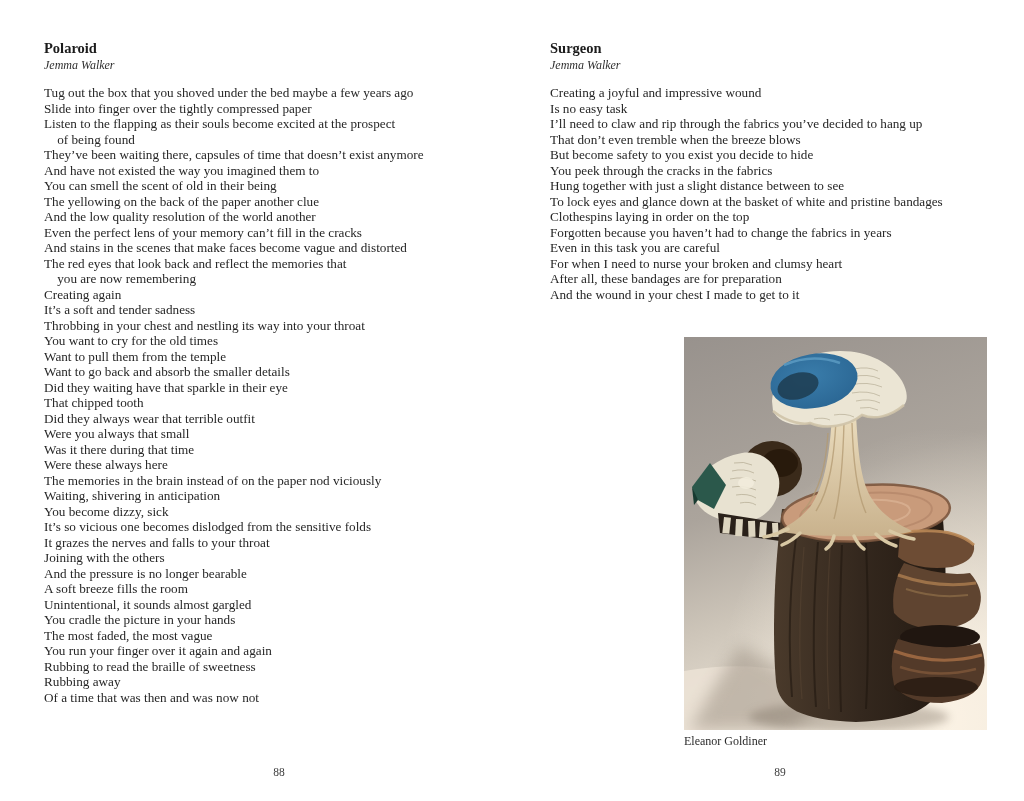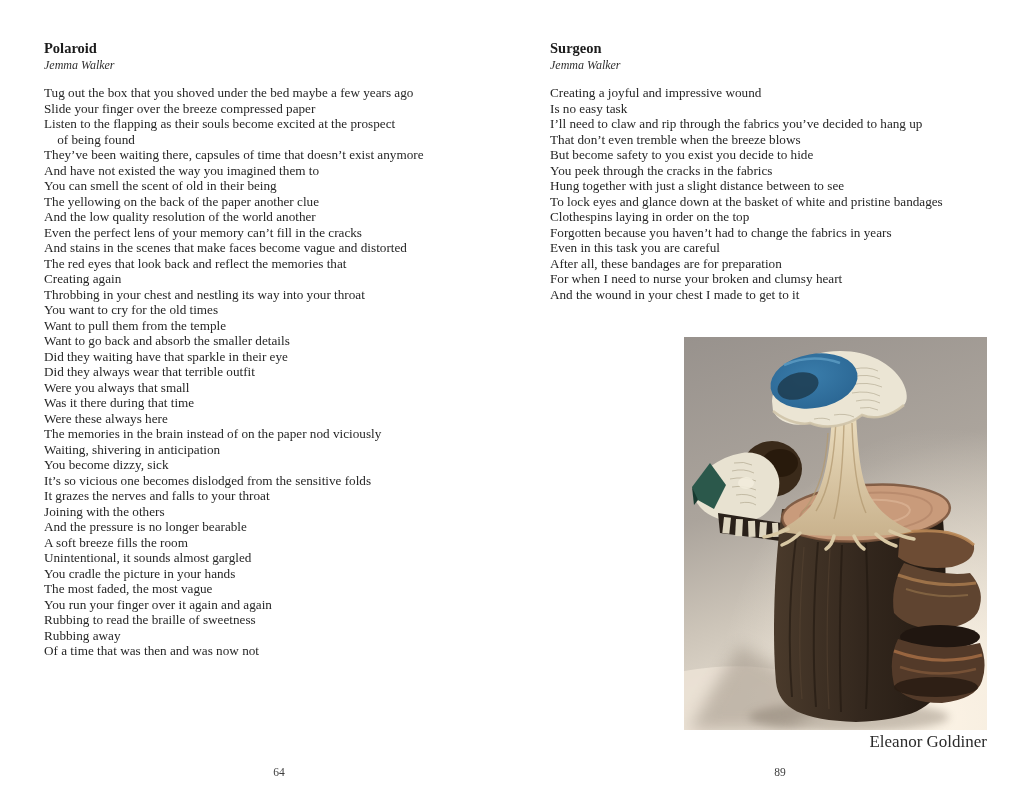--- a/index.html
+++ b/index.html
@@ -60,93 +60,96 @@
   figure.artwork {
     position: absolute;
     top: 297px;
     left: 134px;
     width: 303px;
     margin: 0;
   }
   figure.artwork svg { display: block; }
   figcaption {
     margin-top: 4px;
-    text-align: right;
-    font-size: 17px;
+    text-align: left;
+    font-size: 12px;
     line-height: 15px;
     color: #2b2b2b;
   }
 </style>
 </head>
 <body>
 
 <div class="spread">
 
   <section class="page left">
     <h1 class="poem-title">Polaroid</h1>
     <p class="poem-author">Jemma Walker</p>
     <div class="poem">
         <div class="poem-line">Tug out the box that you shoved under the bed maybe a few years ago</div>
-        <div class="poem-line">Slide your finger over the breeze compressed paper</div>
+        <div class="poem-line">Slide into finger over the tightly compressed paper</div>
         <div class="poem-line">Listen to the flapping as their souls become excited at the prospect</div>
         <div class="poem-line">    of being found</div>
         <div class="poem-line">They’ve been waiting there, capsules of time that doesn’t exist anymore</div>
         <div class="poem-line">And have not existed the way you imagined them to</div>
         <div class="poem-line">You can smell the scent of old in their being</div>
         <div class="poem-line">The yellowing on the back of the paper another clue</div>
         <div class="poem-line">And the low quality resolution of the world another</div>
         <div class="poem-line">Even the perfect lens of your memory can’t fill in the cracks</div>
         <div class="poem-line">And stains in the scenes that make faces become vague and distorted</div>
         <div class="poem-line">The red eyes that look back and reflect the memories that</div>
+        <div class="poem-line">    you are now remembering</div>
         <div class="poem-line">Creating again</div>
+        <div class="poem-line">It’s a soft and tender sadness</div>
         <div class="poem-line">Throbbing in your chest and nestling its way into your throat</div>
         <div class="poem-line">You want to cry for the old times</div>
         <div class="poem-line">Want to pull them from the temple</div>
         <div class="poem-line">Want to go back and absorb the smaller details</div>
         <div class="poem-line">Did they waiting have that sparkle in their eye</div>
+        <div class="poem-line">That chipped tooth</div>
         <div class="poem-line">Did they always wear that terrible outfit</div>
         <div class="poem-line">Were you always that small</div>
         <div class="poem-line">Was it there during that time</div>
         <div class="poem-line">Were these always here</div>
         <div class="poem-line">The memories in the brain instead of on the paper nod viciously</div>
         <div class="poem-line">Waiting, shivering in anticipation</div>
         <div class="poem-line">You become dizzy, sick</div>
         <div class="poem-line">It’s so vicious one becomes dislodged from the sensitive folds</div>
         <div class="poem-line">It grazes the nerves and falls to your throat</div>
         <div class="poem-line">Joining with the others</div>
         <div class="poem-line">And the pressure is no longer bearable</div>
         <div class="poem-line">A soft breeze fills the room</div>
         <div class="poem-line">Unintentional, it sounds almost gargled</div>
         <div class="poem-line">You cradle the picture in your hands</div>
         <div class="poem-line">The most faded, the most vague</div>
         <div class="poem-line">You run your finger over it again and again</div>
         <div class="poem-line">Rubbing to read the braille of sweetness</div>
         <div class="poem-line">Rubbing away</div>
         <div class="poem-line">Of a time that was then and was now not</div>
       </div>
-    <div class="page-number">64</div>
+    <div class="page-number">88</div>
   </section>
 
   <section class="page right">
     <h1 class="poem-title">Surgeon</h1>
     <p class="poem-author">Jemma Walker</p>
     <div class="poem">
         <div class="poem-line">Creating a joyful and impressive wound</div>
         <div class="poem-line">Is no easy task</div>
         <div class="poem-line">I’ll need to claw and rip through the fabrics you’ve decided to hang up</div>
         <div class="poem-line">That don’t even tremble when the breeze blows</div>
         <div class="poem-line">But become safety to you exist you decide to hide</div>
         <div class="poem-line">You peek through the cracks in the fabrics</div>
         <div class="poem-line">Hung together with just a slight distance between to see</div>
         <div class="poem-line">To lock eyes and glance down at the basket of white and pristine bandages</div>
         <div class="poem-line">Clothespins laying in order on the top</div>
         <div class="poem-line">Forgotten because you haven’t had to change the fabrics in years</div>
         <div class="poem-line">Even in this task you are careful</div>
+        <div class="poem-line">For when I need to nurse your broken and clumsy heart</div>
         <div class="poem-line">After all, these bandages are for preparation</div>
-        <div class="poem-line">For when I need to nurse your broken and clumsy heart</div>
         <div class="poem-line">And the wound in your chest I made to get to it</div>
       </div>
 
     <figure class="artwork">
       <svg width="303" height="393" viewBox="0 0 303 393" xmlns="http://www.w3.org/2000/svg" role="img">
         <defs>
           <linearGradient id="bgGrad" x1="0" y1="0" x2="0.25" y2="1">
             <stop offset="0" stop-color="#98928d"></stop>
             <stop offset="0.45" stop-color="#aba49c"></stop>
             <stop offset="0.72" stop-color="#cdc5b9"></stop>

